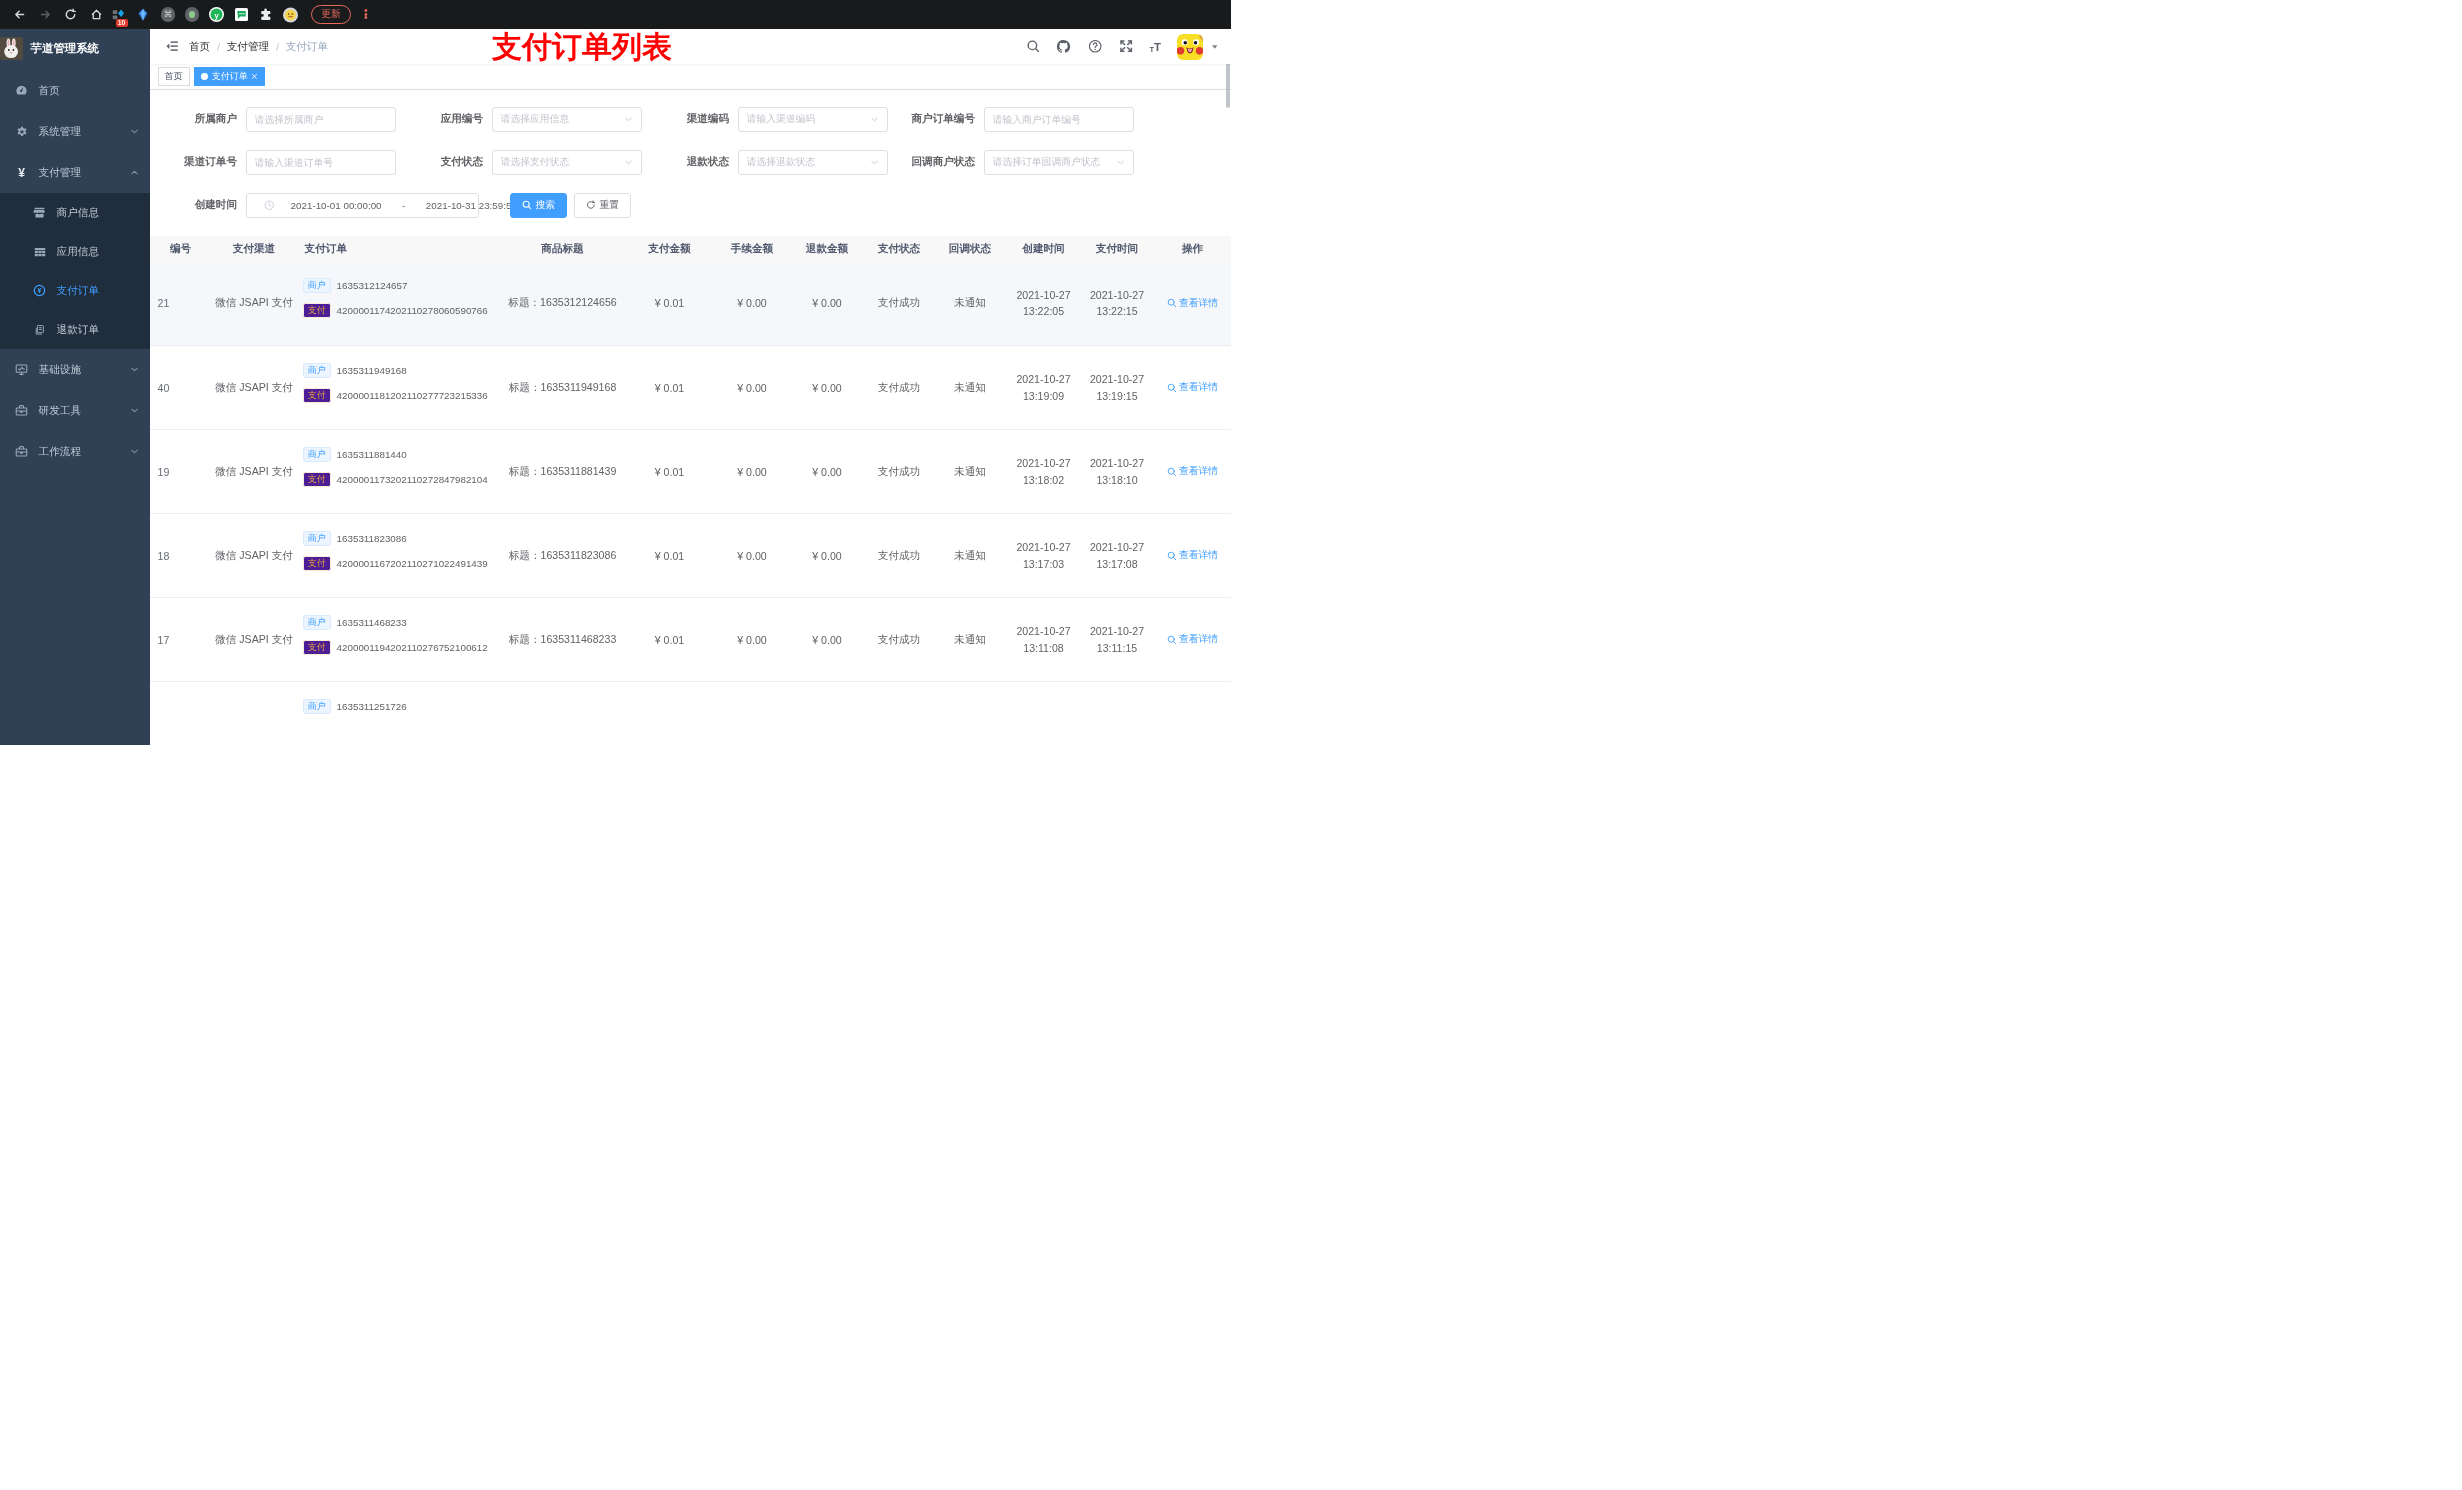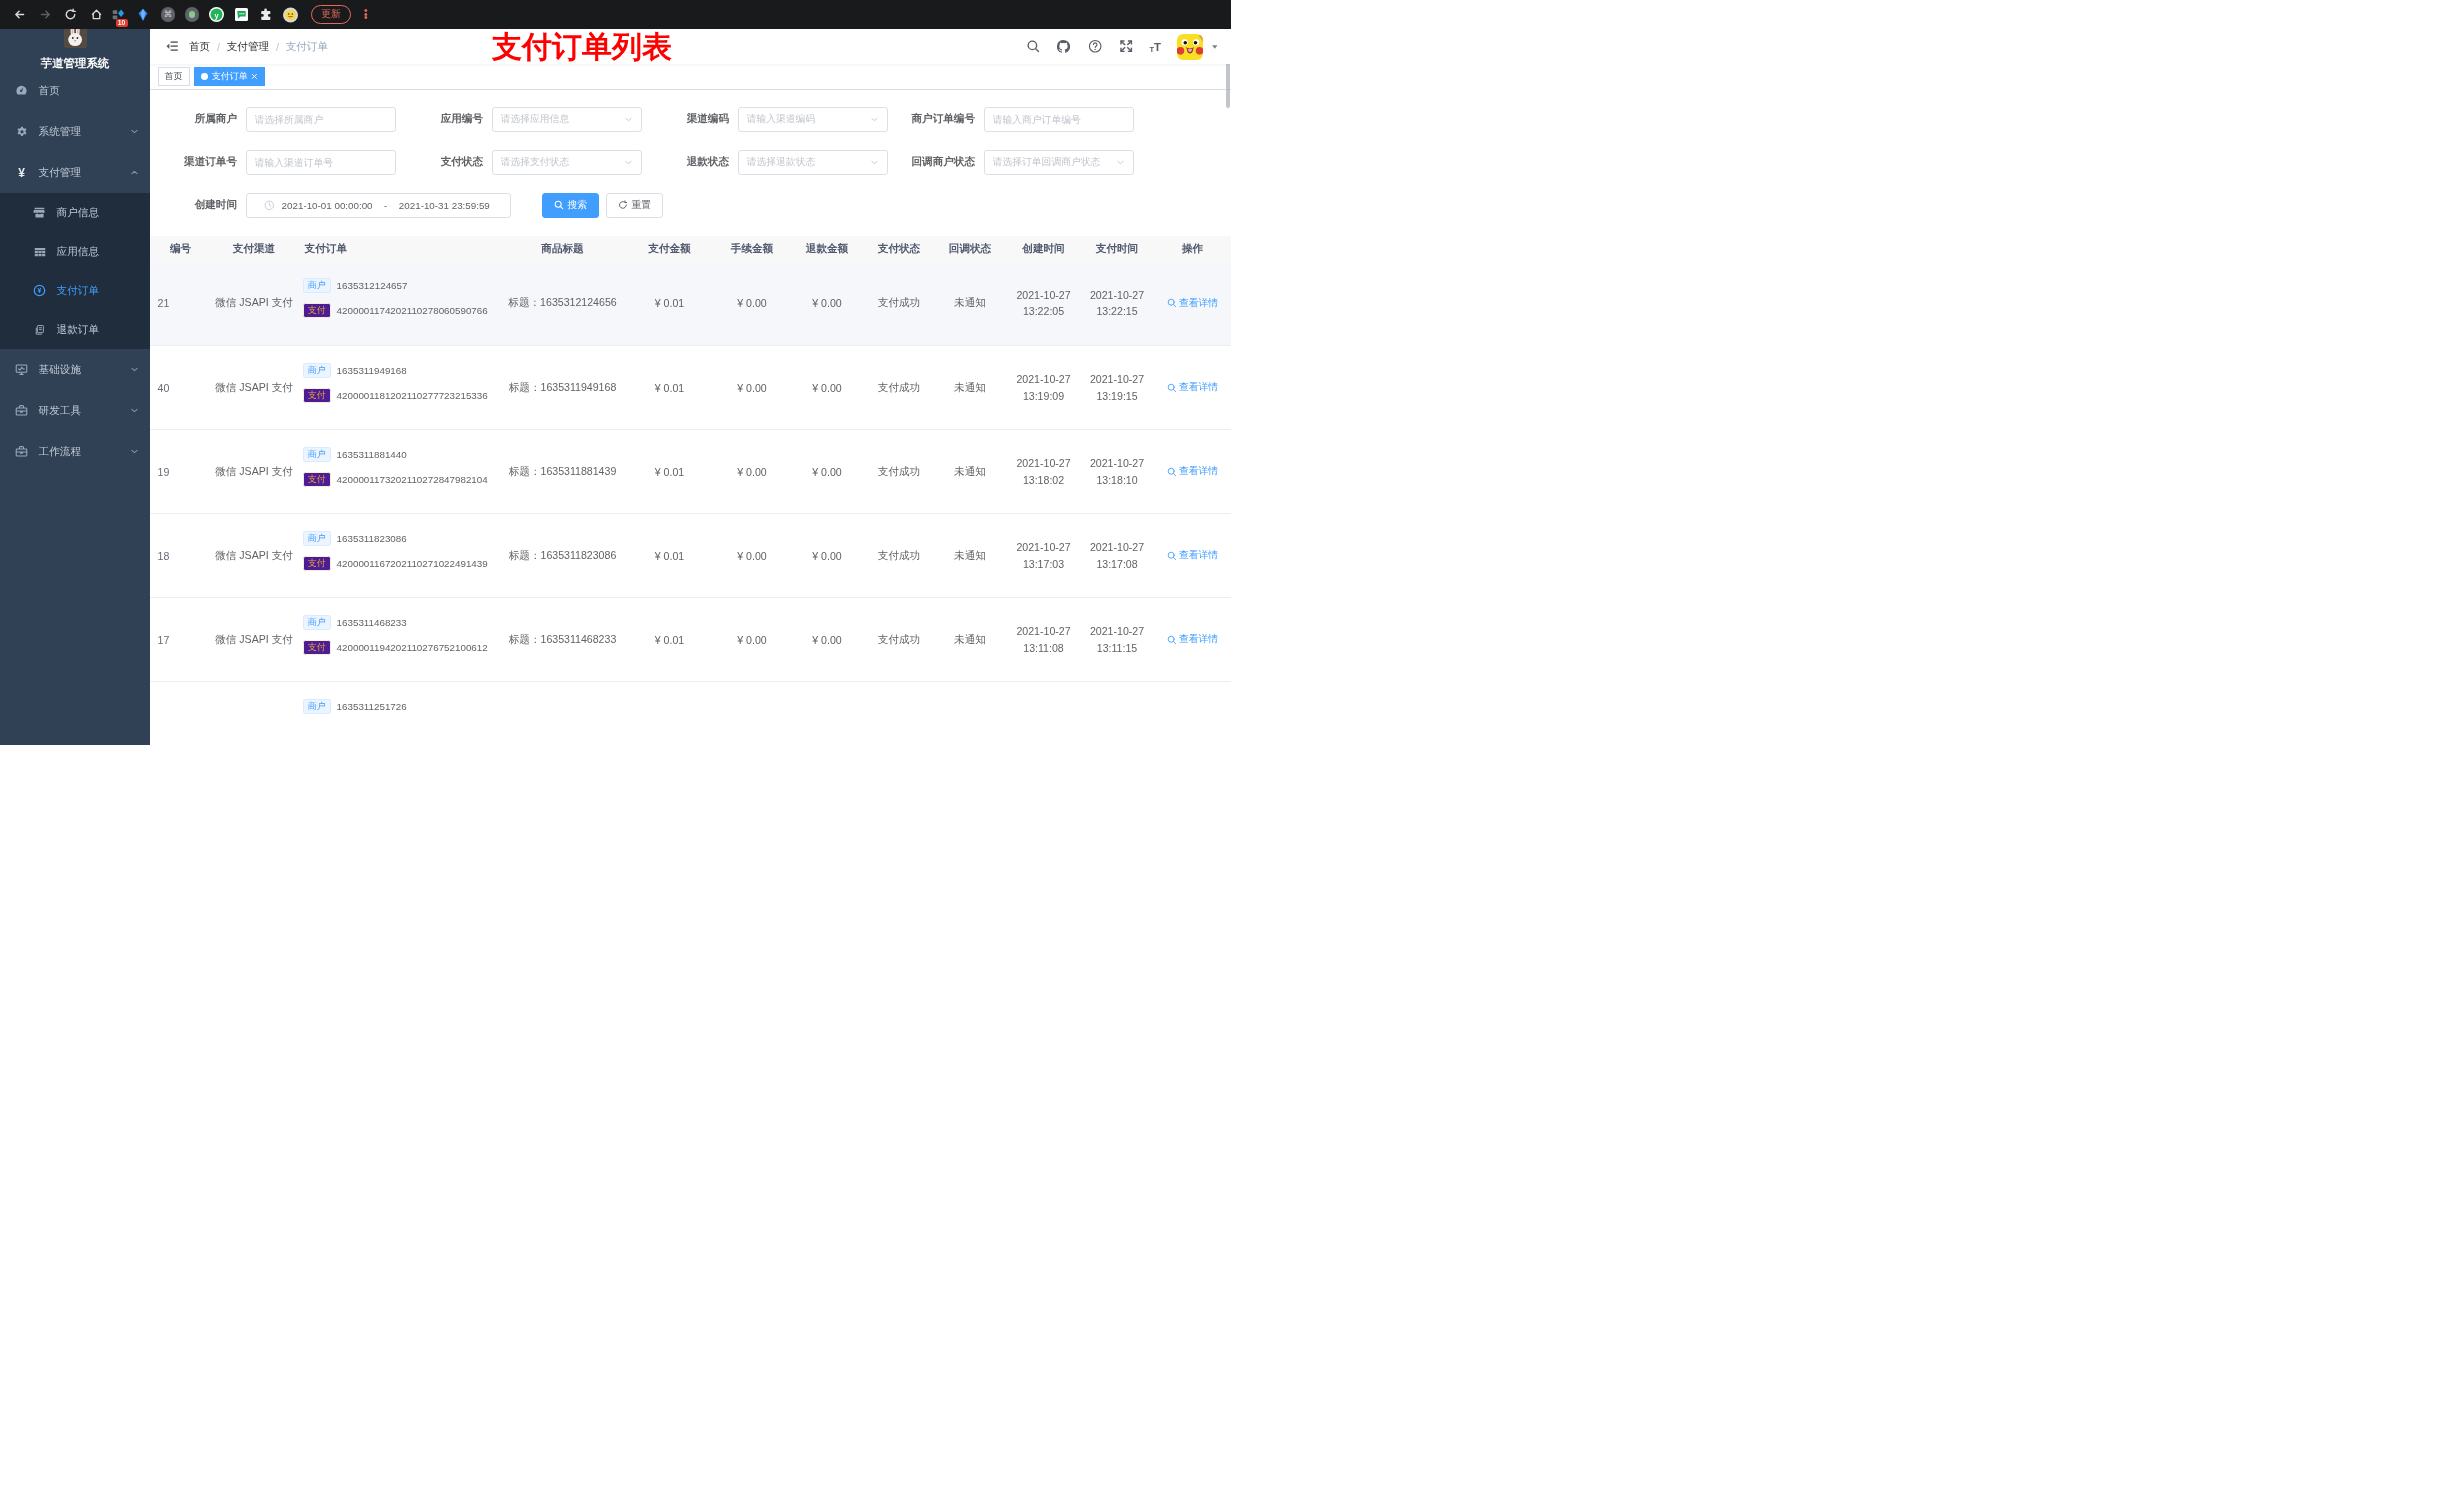--- a/index.html
+++ b/index.html
@@ -19,21 +19,21 @@
   .ext-ic { position:relative; width:15px; height:15px; display:flex; align-items:center; justify-content:center; }
   .ext-badge { position:absolute; bottom:-5.3px; left:4.5px; background:#e33b2e; color:#fff; font-size:6.8px; font-weight:700; border-radius:2.3px; padding:0.8px 2.3px; line-height:1; }
   .circle-ext { width:14.4px; height:14.4px; border-radius:50%; background:#5f6368; display:flex; align-items:center; justify-content:center; color:#dadce0; font-size:8.3px; }
   .update-pill { border:1.1px solid #e8695c; color:#e8695c; border-radius:10.6px; height:19.7px; display:flex; align-items:center; padding:0 9px; font-size:9.8px; margin-left:3px; }
   .dots { color:#e8695c; font-size:10.6px; letter-spacing:0; margin-left:1.5px; width:7.6px; text-align:center; line-height:3.8px; }
   .dots i { display:block; font-style:normal; height:3.8px; }
 
   
   .app { display:flex; height:716px; }
   .sidebar { width:150px; background:#304156; flex:0 0 auto; color:#c0cad6; overflow:hidden; }
-  .logo-row { height:38px; display:flex; align-items:center; justify-content:center; gap:7.6px;flex-direction:column; }
+  .logo-row { height:38px; display:flex; align-items:center; gap:7.6px; }
   .logo-box { width:23px; height:23px; border-radius:3px; overflow:hidden; flex:0 0 auto; }
   .logo-title { color:#fff; font-size:11.4px; font-weight:600; white-space:nowrap; }
   .menu { padding-top:3px; }
   .menu-item { height:41px; display:flex; align-items:center; padding:0 10.6px 0 15px; gap:10.6px; font-size:10.6px; cursor:pointer; }
   .menu-item .mi-icon { width:13px; display:flex; justify-content:center; color:#9aa8ba; flex:0 0 auto; }
   .menu-item .mi-label { flex:1; }
   .menu-chevron { color:#8794a5; display:flex; }
   .submenu { background:#1f2d3d; }
   .submenu .menu-item { height:39px; padding-left:33px; }
   .submenu .menu-item.active { color:#409eff; }
@@ -64,21 +64,21 @@
 
   
   .filter-row { display:flex; padding-left:23px; margin-bottom:18px; }
   .filter-item { display:flex; align-items:center; margin-right:23px; }
   .f-label { width:73px; text-align:right; padding-right:9px; font-size:10.6px; font-weight:700; color:#606266; white-space:nowrap; flex:0 0 auto; }
   .f-field { width:150px; height:25px; border:0.8px solid #dcdfe6; border-radius:3px; display:flex; align-items:center; padding:0 7.6px; background:#fff; }
   .f-field input { border:none; outline:none; width:100%; font-size:9.8px; color:#606266; background:transparent; font-family:inherit; }
   .f-field input::placeholder { color:#c0c4cc; }
   .f-placeholder { color:#c0c4cc; font-size:9.8px; flex:1; white-space:nowrap; overflow:hidden; }
   .f-chevron { color:#c0c4cc; display:flex; flex:0 0 auto; }
-  .date-field { width:265px; gap:7px;padding-left:17px; }
+  .date-field { width:233px; gap:16px;padding-left:17px; }
   .date-text { color:#606266; font-size:9.8px; white-space:nowrap; }
   .date-sep { color:#606266; font-size:9.8px; padding:0 4.5px; }
   .clock-ic { color:#c0c4cc; display:flex; flex:0 0 auto; }
   .btn { height:25px; border-radius:3px; font-size:9.8px; display:inline-flex; align-items:center; gap:3.8px; padding:0 10.6px; cursor:pointer; border:0.8px solid #dcdfe6; background:#fff; color:#606266; font-family:inherit; }
   .btn-primary { background:#409eff; border-color:#409eff; color:#fff; }
   .btn-search { margin-left:8.3px; }
   .btn-reset { margin-left:7.6px; }
 
   
   .toolbar-row { display:flex; align-items:center; margin:4.5px 15px 9px 23px; }

